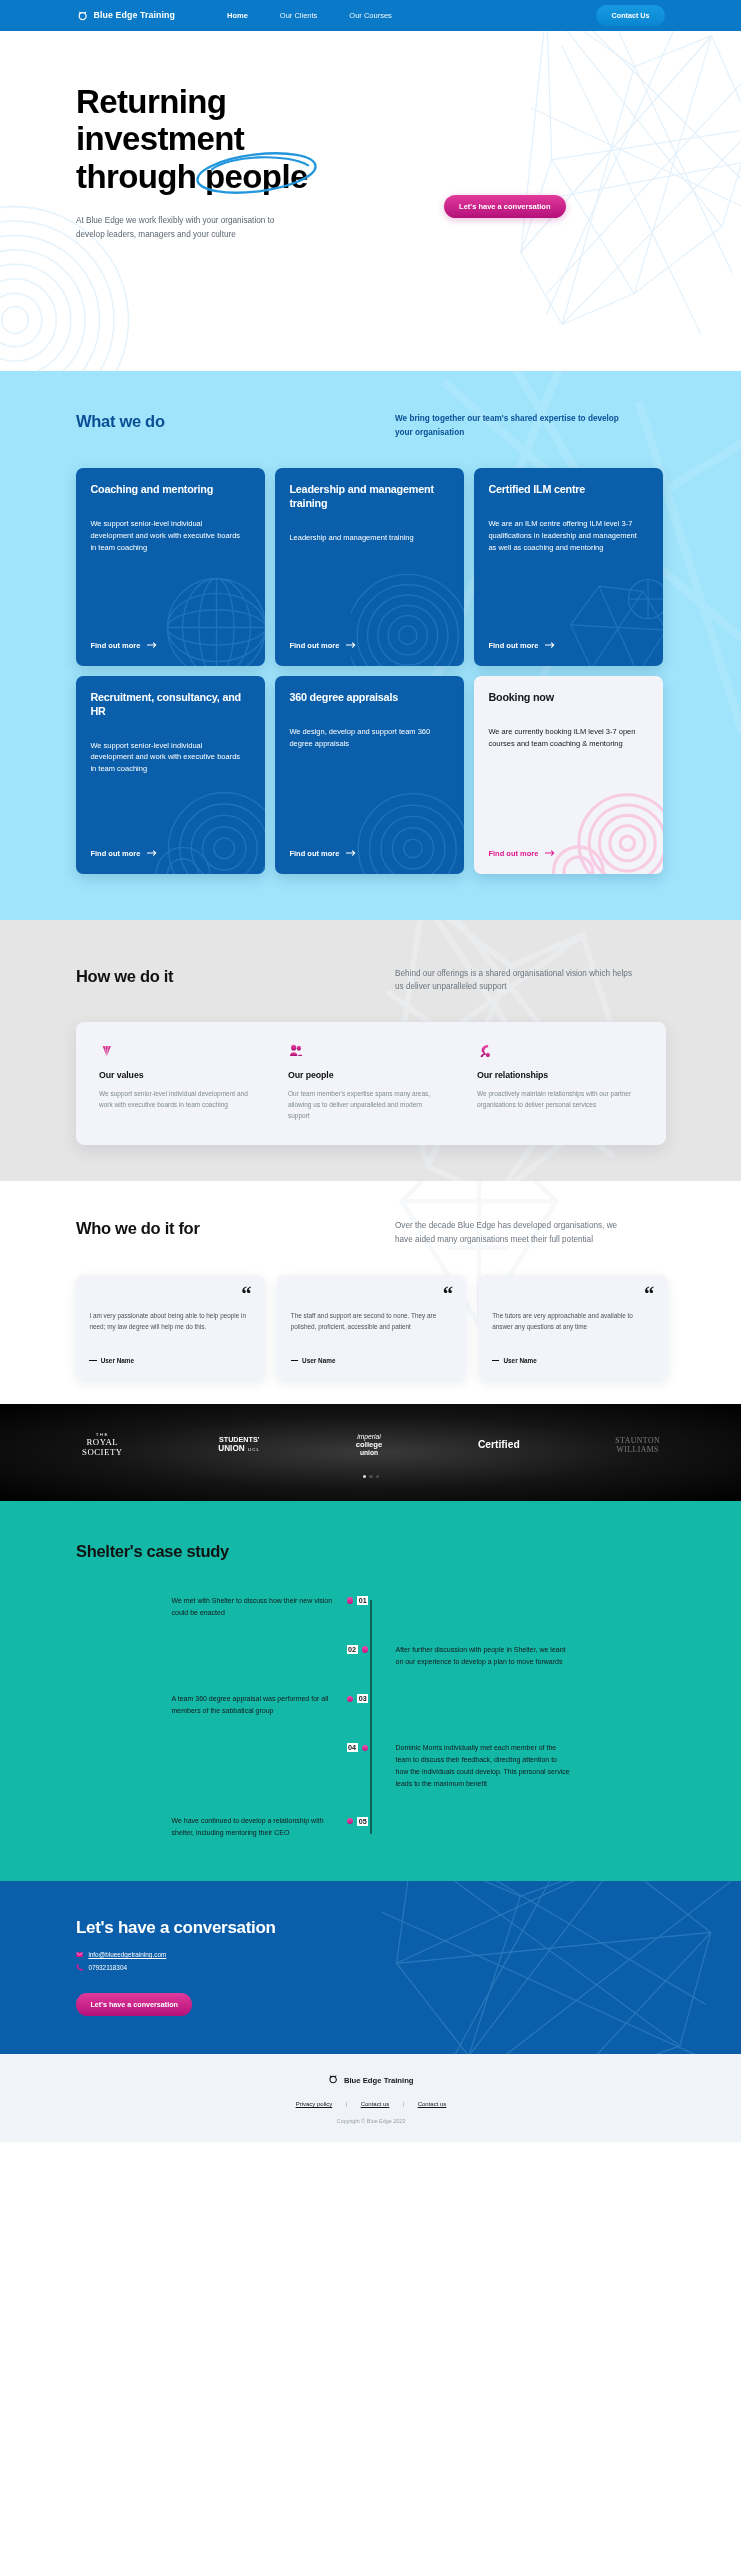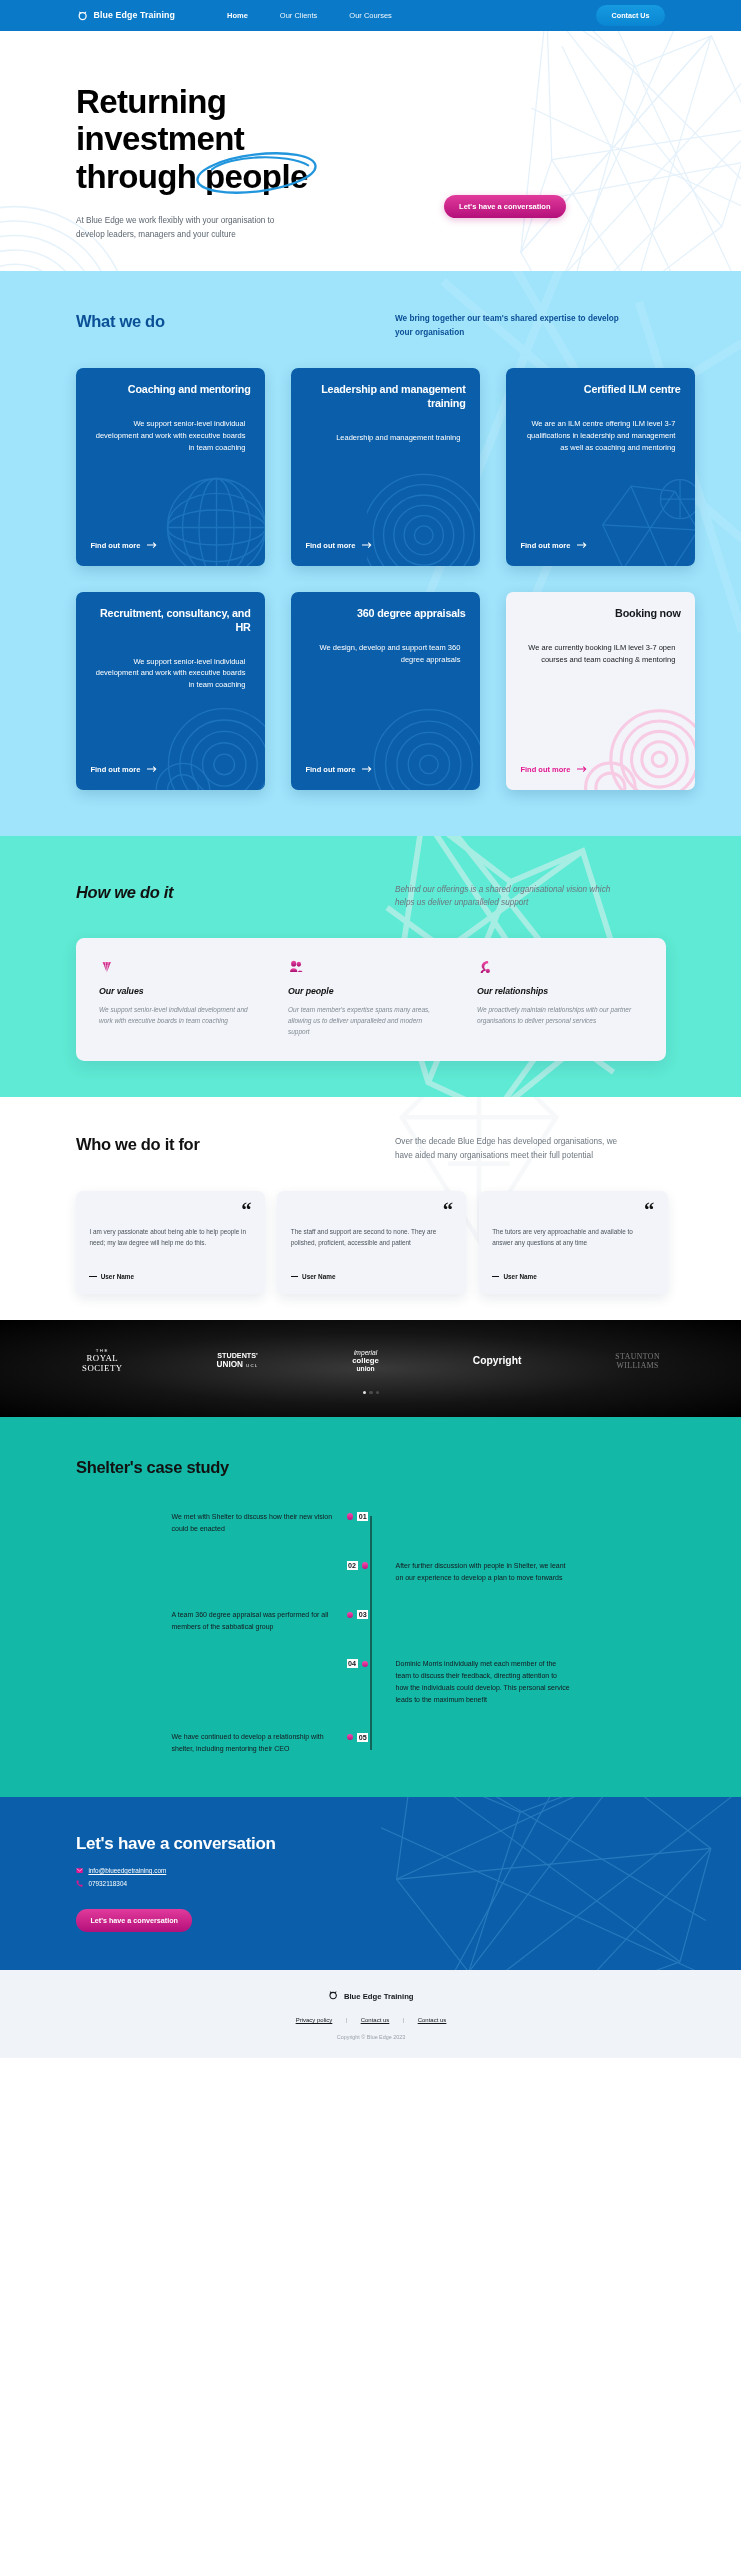--- a/index.html
+++ b/index.html
@@ -31,21 +31,21 @@
     margin-left: auto; margin-right: 52px;
     background: linear-gradient(180deg,#169ae0,#0a86d2);
     color: #fff; font-size: 7.2px; font-weight: 700;
     border: none; border-radius: 11.3px;
     padding: 5.7px 15.5px; cursor: pointer;
   }
 
   
   .hero {
     position: relative;
-    height: 240px;
+    height: 340px;
     background: #fff;
     overflow: hidden;
   }
   .hero-deco-right {
     position: absolute; right: -20.6px; top: -26px;
     width: 371px; height: 371px; opacity: .55; pointer-events: none;
   }
   .hero-deco-left {
     position: absolute; left: -88px; top: 155px;
     width: 268px; height: 268px; opacity: .5; pointer-events: none;
@@ -80,21 +80,21 @@
   }
   .sec-title { font-size: 16.5px; font-weight: 800; letter-spacing: -0.3px; width: 319px; }
   .sec-title.blue { color: #0b4f96; }
   .sec-lede { font-size: 8.2px; line-height: 1.68; font-weight: 700; max-width: 237px; }
   .sec-lede.blue { color: #0b4f96; }
   .sec-lede.grey { color: #6c757e; font-weight: 400; }
 
   .card-grid {
     position: relative; z-index: 3;
     display: grid; grid-template-columns: repeat(3, 189px);
-    gap: 26px; padding: 0 76px; text-align: right;
+    gap: 10px; padding: 0 76px;
   }
   .svc-card {
     position: relative; border-radius: 7.2px; padding: 15.5px 14.4px 15.5px;
     min-height: 198px; overflow: hidden;
     background: #0b5faa; color: #fff;
     box-shadow: 0 4.1px 12.4px rgba(10,60,110,.18);
     display: flex; flex-direction: column;
   }
   .svc-card.light { background: #f2f4f9; color: #14181d; }
   .svc-title { font-size: 10.8px; font-weight: 800; line-height: 1.25; letter-spacing: -0.2px; position: relative; z-index: 3;}
@@ -104,21 +104,21 @@
   }
   .svc-link {
     margin-top: auto; padding-top: 15.5px; font-size: 7.5px; font-weight: 700;
     display: flex; align-items: center; gap: 6.2px; position: relative; z-index: 3;
     color: #fff; text-decoration: none;
   }
   .svc-link.pink { color: #e2178f; }
   .svc-deco { position: absolute; right: -15.5px; bottom: -26px; width: 129px; height: 129px; z-index: 1; }
 
   
-  .howwedo { position: relative; background: #5eead4; padding: 47px 0 36px; overflow: hidden; font-style: italic; }
+  .howwedo { position: relative; background: #e5e5e5; padding: 47px 0 36px; overflow: hidden; }
   .how-bg { position: absolute; right: 118px; top: -20.6px; width: 268px; height: 319px; opacity: .5; pointer-events:none;}
   .values-card {
     position: relative; z-index: 3;
     margin: 0 76px; background: #f2f4f9; border-radius: 8.2px;
     padding: 20.6px 23px 24px; display: grid; grid-template-columns: repeat(3,1fr); gap: 23px;
     box-shadow: 0 5.2px 15.5px rgba(25,40,70,.10);
   }
   .value-ic { width: 15.5px; height: 15.5px; margin-bottom: 9.3px; }
   .value-h { font-size: 8.8px; font-weight: 800; margin-bottom: 8.2px; letter-spacing: -0.1px;}
   .value-p { font-size: 6.5px; line-height: 1.72; color: #818a93; max-width: 155px; }
@@ -540,21 +540,21 @@
         <span class="logo-l2" style="font-size:8.2px;">UNION</span>
         <span class="logo-l3">UCL</span>
       </div>
     </div>
     <div class="logo-item">
       <div style="font-size:6.7px;font-style:italic;line-height:1.15;">imperial</div>
       <div class="logo-l2" style="font-size:7.7px;">college</div>
       <div class="logo-l2" style="font-size:6.7px;">union</div>
     </div>
     <div class="logo-item">
-      <div class="logo-l2" style="font-size:10.3px;">Copyright</div>
+      <div class="logo-l2" style="font-size:10.3px;">Certified</div>
     </div>
     <div class="logo-item" style="opacity:.42;">
       <div class="logo-l1" style="font-size:7.7px;">STAUNTON</div>
       <div class="logo-l1" style="font-size:7.7px;">WILLIAMS</div>
     </div>
   </div>
   <div class="logo-dots">
     <span class="logo-dot on"></span>
     <span class="logo-dot"></span>
     <span class="logo-dot"></span>

